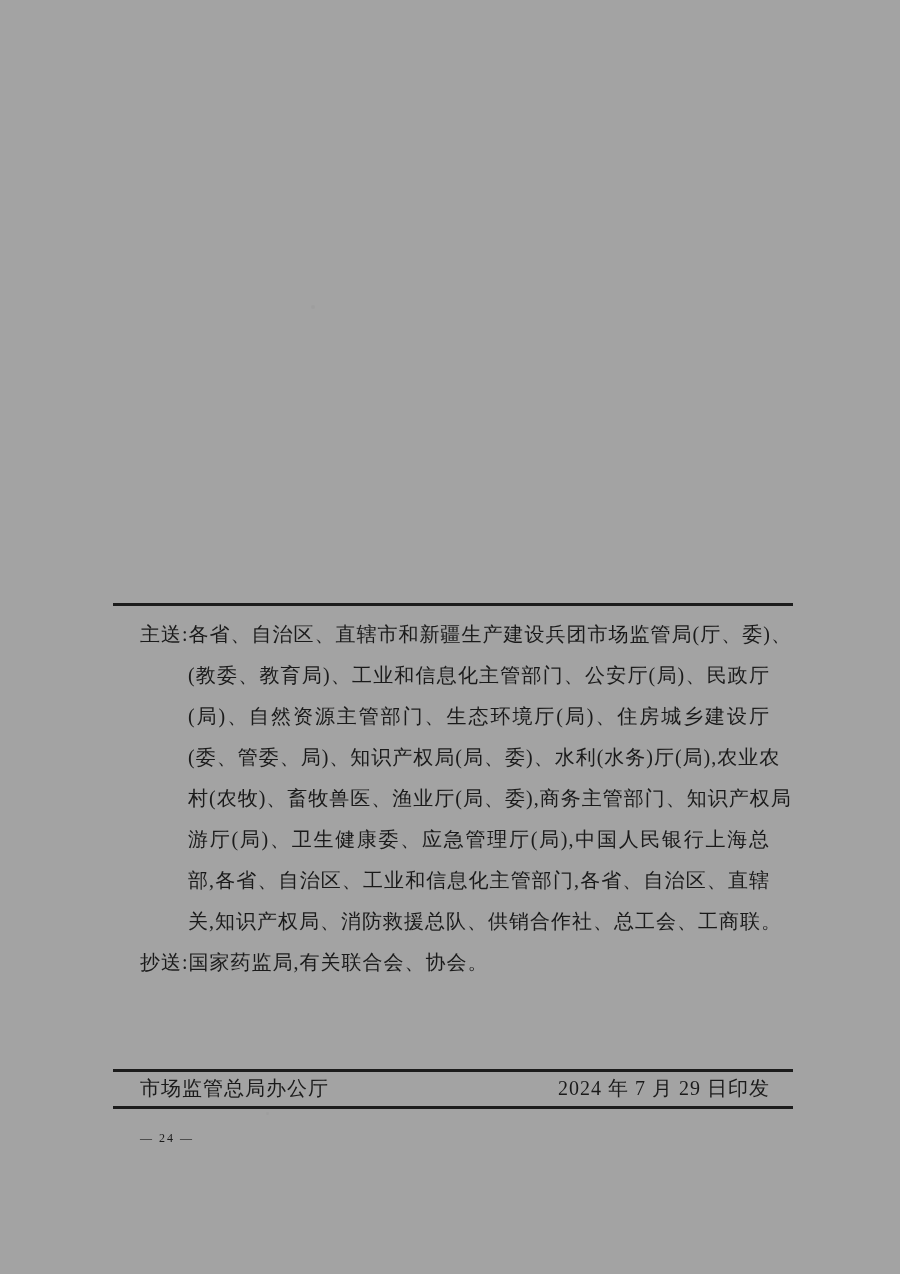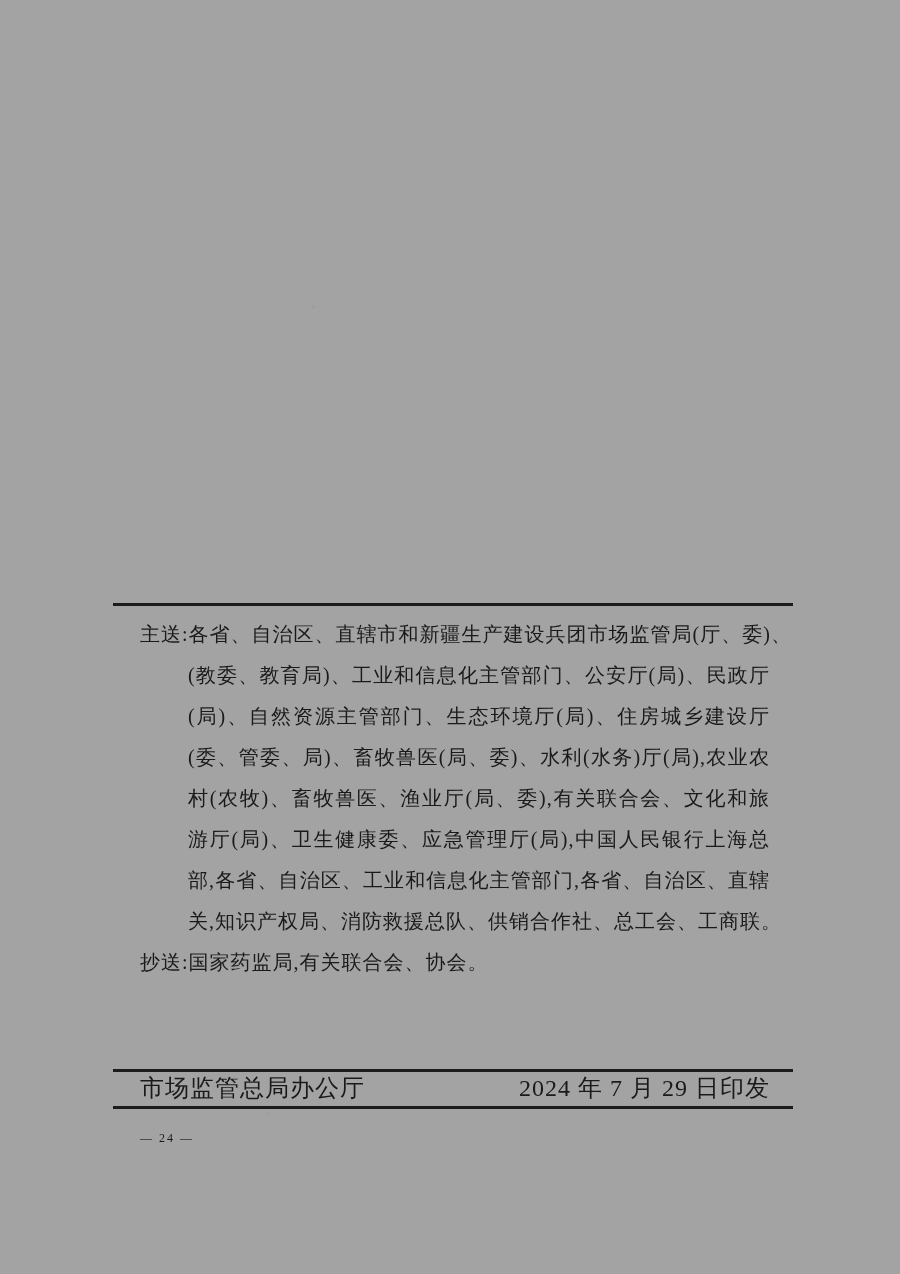--- a/index.html
+++ b/index.html
@@ -59,21 +59,21 @@
     position: absolute;
     left: 113px;
     top: 1072px;
     width: 680px;
     height: 32px;
     box-sizing: border-box;
     padding: 0 23px 0 27px;
     display: flex;
     justify-content: space-between;
     align-items: center;
-    font-size: 24px;
+    font-size: 20px;
     letter-spacing: 1px;
   }
   .page-number {
     position: absolute;
     left: 140px;
     top: 1131px;
     font-size: 12px;
     letter-spacing: 2px;
   }
   .speck {
@@ -90,22 +90,22 @@
 
 <div class="page">
 
   <div class="rule rule-top"></div>
 
   <div class="dist-block">
     <div class="dist-lines">
       <div class="dist-line first"><span class="dist-label">主送:</span><span>各省、自治区、直辖市和新疆生产建设兵团市场监管局(厅、委)、</span></div>
       <div class="dist-line">(教委、教育局)、工业和信息化主管部门、公安厅(局)、民政厅</div>
       <div class="dist-line">(局)、自然资源主管部门、生态环境厅(局)、住房城乡建设厅</div>
-      <div class="dist-line">(委、管委、局)、畜牧兽医(局、委)、水利(水务)厅(局),农业农</div>
-      <div class="dist-line">村(农牧)、畜牧兽医、渔业厅(局、委),有关联合会、文化和旅</div>
+      <div class="dist-line">(委、管委、局)、知识产权局(局、委)、水利(水务)厅(局),农业农</div>
+      <div class="dist-line">村(农牧)、畜牧兽医、渔业厅(局、委),商务主管部门、知识产权局</div>
       <div class="dist-line">游厅(局)、卫生健康委、应急管理厅(局),中国人民银行上海总</div>
       <div class="dist-line">部,各省、自治区、工业和信息化主管部门,各省、自治区、直辖</div>
       <div class="dist-line">关,知识产权局、消防救援总队、供销合作社、总工会、工商联。</div>
       <div class="dist-line copy-line"><span class="dist-label">抄送:</span><span>国家药监局,有关联合会、协会。</span></div>
     </div>
   </div>
 
   <div class="rule rule-mid"></div>
 
   <div class="colophon-row">

